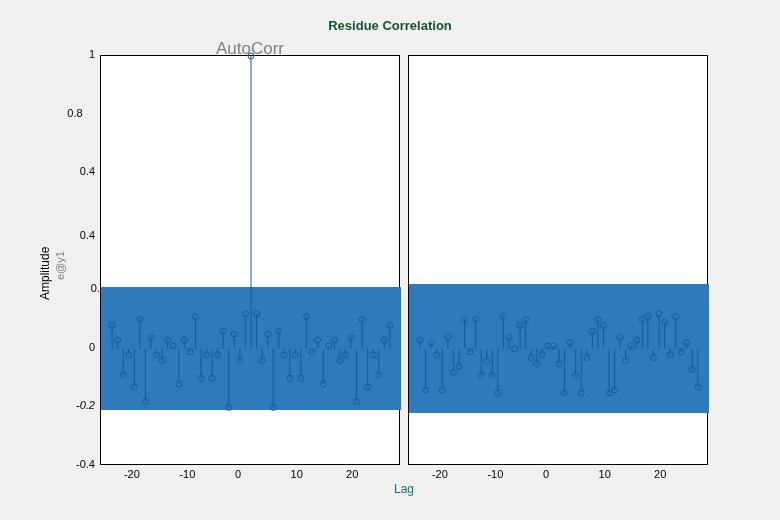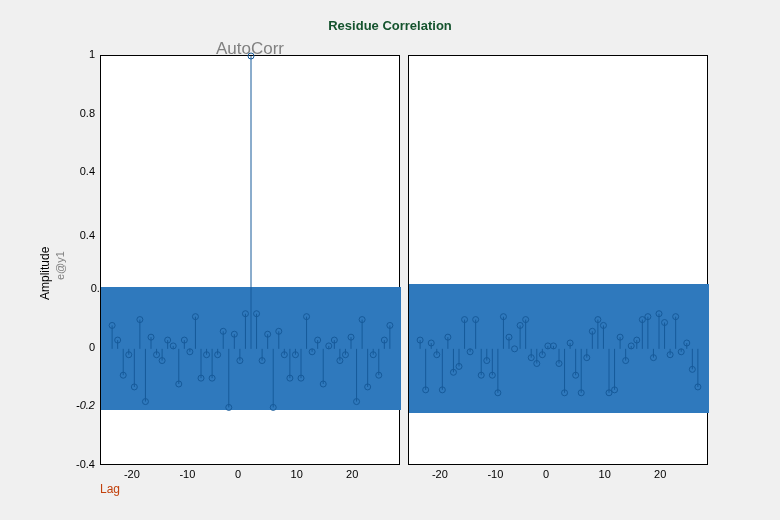--- a/index.html
+++ b/index.html
@@ -50,22 +50,22 @@
   .ylabel-sub {
     position: absolute;
     transform: rotate(-90deg);
     transform-origin: left top;
     font-size: 11px;
     color: #808080;
   }
   .xlabel {
     position: absolute;
     font-size: 12px;
-    color: #c2410c;
-    text-align: left;
+    color: #0f766e;
+    text-align: center;
   }
   .ticklabel {
     position: absolute;
     font-size: 11px;
     color: #000;
   }
   .ytick { text-align: right; width: 40px; }
   .xtick { text-align: left; width: 30px; }
   .band {
     position: absolute;
@@ -89,21 +89,21 @@
   <div class="ylabel-main" style="left:38px; top:300px;">Amplitude</div>
   <div class="ylabel-sub" style="left:54px; top:280px;">e@y1</div>
 
   <div id="yticks-holder">
       <div class="ticklabel ytick" style="left: 55px; top: 458px;">-0.4</div>
       <div class="ticklabel ytick" style="left: 55px; top: 399.429px; font-style: italic;">-0.2</div>
       <div class="ticklabel ytick" style="left: 55px; top: 340.857px;">0</div>
       <div class="ticklabel ytick" style="left: 66px; top: 282.286px;">0.2</div>
       <div class="ticklabel ytick" style="left: 55px; top: 229px;">0.4</div>
       <div class="ticklabel ytick" style="left: 55px; top: 165.143px;">0.4</div>
-      <div class="ticklabel ytick" style="left: 55px; top: 106.571px;">0.8</div>
+      <div class="ticklabel ytick" style="left: 55px; top: 106.571px; text-align: center;">0.8</div>
       <div class="ticklabel ytick" style="left: 55px; top: 48px;">1</div>
     </div>
 
   <div id="ax0" class="axes-box" style="left:100px; top:55px; width:300px; height:410px;">
     <div id="band0" class="band" style="left: 0px; width: 300px; top: 231.357px; height: 123px;"></div>
     <svg id="svg0" class="svg-layer" width="300" height="410">
         <line x1="11.11111111111111" x2="11.11111111111111" y1="292.85714285714283" y2="269.42857142857144" stroke="#165a9a" stroke-width="1"></line>
         <circle cx="11.11111111111111" cy="269.42857142857144" r="3" fill="none" stroke="#165a9a" stroke-width="1"></circle>
         <line x1="16.666666666666664" x2="16.666666666666664" y1="292.85714285714283" y2="284.07142857142856" stroke="#165a9a" stroke-width="1"></line>
         <circle cx="16.666666666666664" cy="284.07142857142856" r="3" fill="none" stroke="#165a9a" stroke-width="1"></circle>

